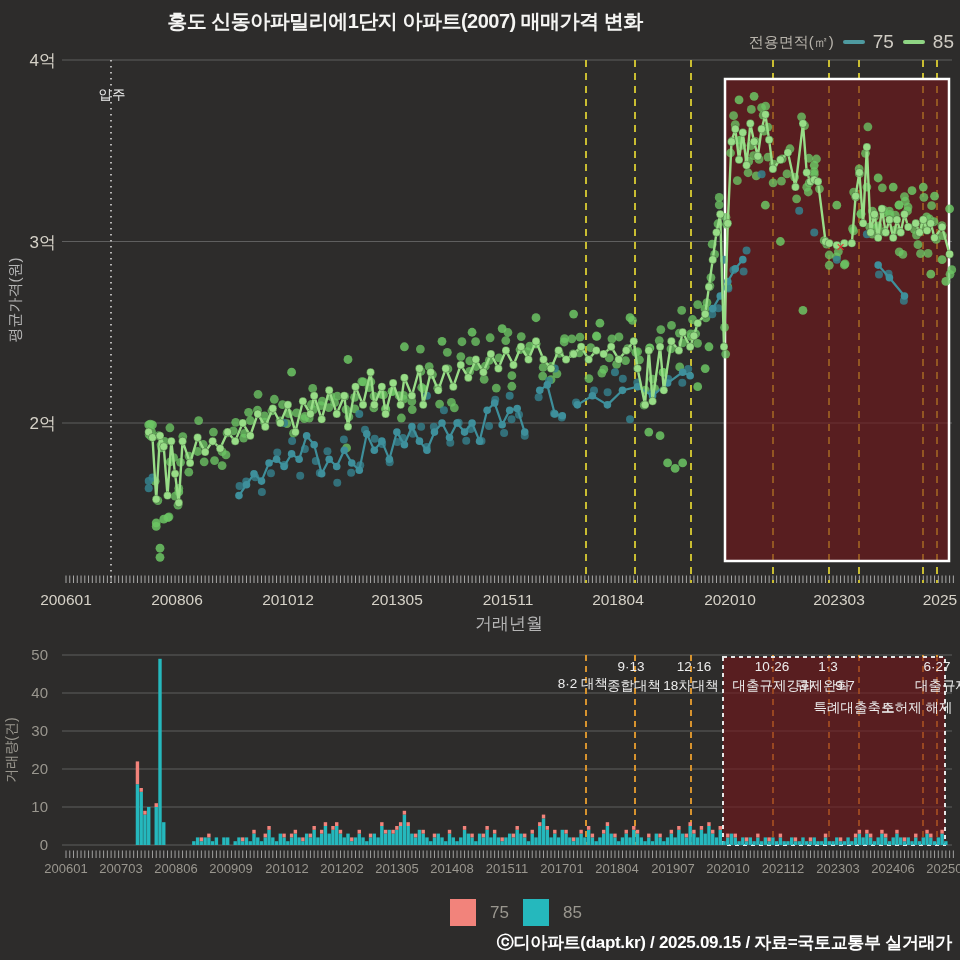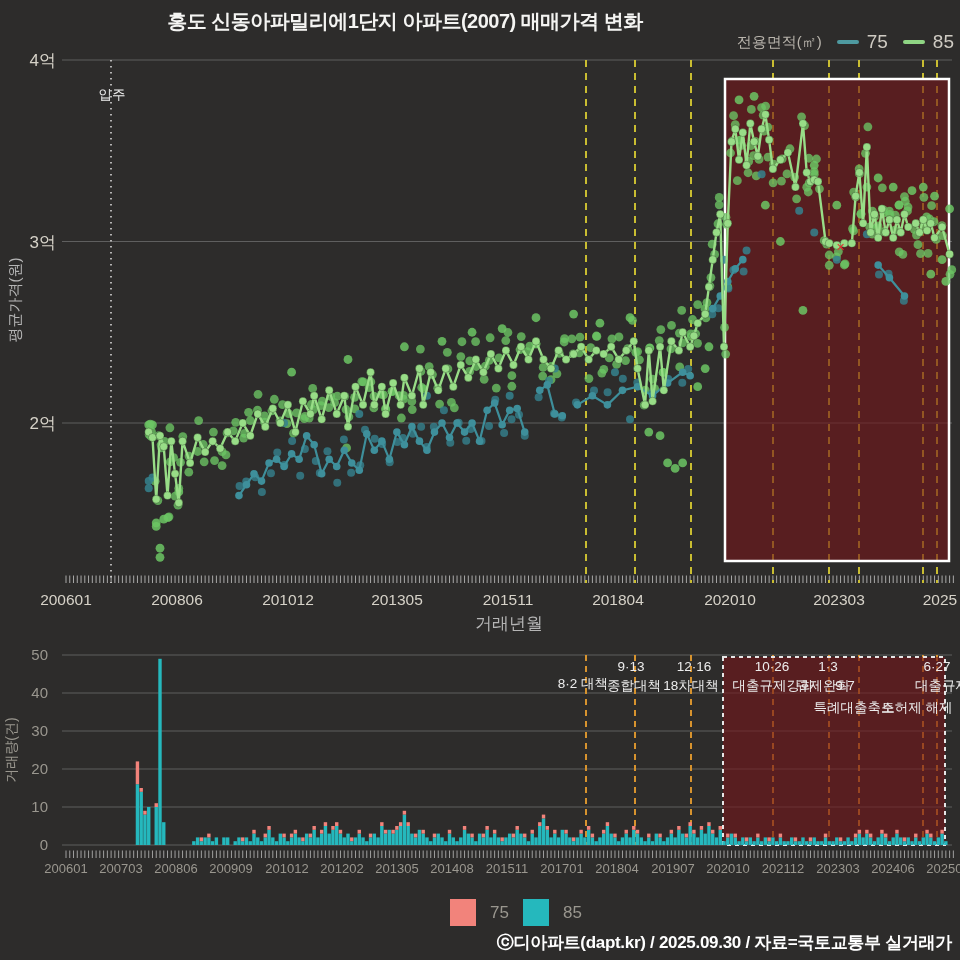--- a/index.html
+++ b/index.html
@@ -7,21 +7,21 @@
     width:960px;height:960px;overflow:hidden;position:relative;
     background:#2d2c2b;
     font-family:"Liberation Sans","DejaVu Sans",sans-serif;
     -webkit-font-smoothing:antialiased;
   }
   .page-title{
     position:absolute;left:0;top:8px;width:810px;text-align:center;
     color:#f4f4f2;font-size:20px;font-weight:bold;letter-spacing:-0.5px;
   }
   .legend-top{
-    position:absolute;right:6px;top:31px;display:flex;align-items:center;gap:15px;
+    position:absolute;right:6px;top:31px;display:flex;align-items:center;gap:9px;
   }
   .legend-top .lg-label{color:#b8b4ac;font-size:15px;}
   .legend-top .lg-item{display:flex;align-items:center;gap:8px;}
   .legend-top .lg-dash{width:22px;height:4px;border-radius:2px;display:inline-block;}
   .legend-top .lg-name{color:#cfcbc3;font-size:19px;}
   svg{position:absolute;left:0;display:block;}
   #price-svg{top:0;}
   #volume-svg{top:648px;}
   .legend-bottom{
     position:absolute;left:450px;top:899px;display:flex;align-items:center;gap:14px;
@@ -1525,13 +1525,13 @@
   <span class="lg-item">
     <span class="lg-sq" style="background: rgb(242, 131, 123);"></span>
     <span class="lg-name">75</span>
   </span>
   <span class="lg-item">
     <span class="lg-sq" style="background: rgb(37, 184, 189);"></span>
     <span class="lg-name">85</span>
   </span>
 </div>
 
-<div class="footer">ⓒ디아파트(dapt.kr) / 2025.09.30 / 자료=국토교통부 실거래가</div>
+<div class="footer">ⓒ디아파트(dapt.kr) / 2025.09.15 / 자료=국토교통부 실거래가</div>
 
 </body></html>

